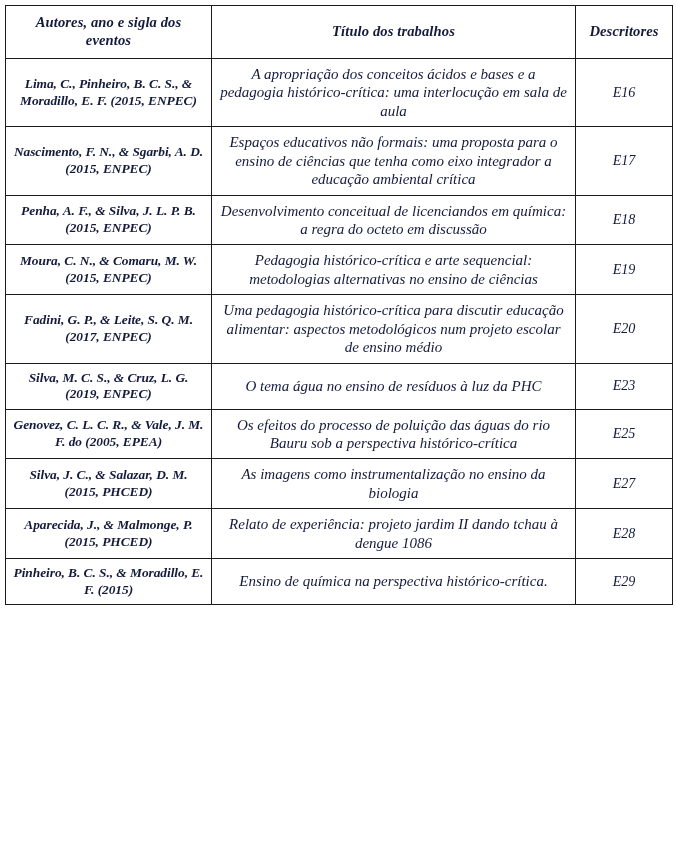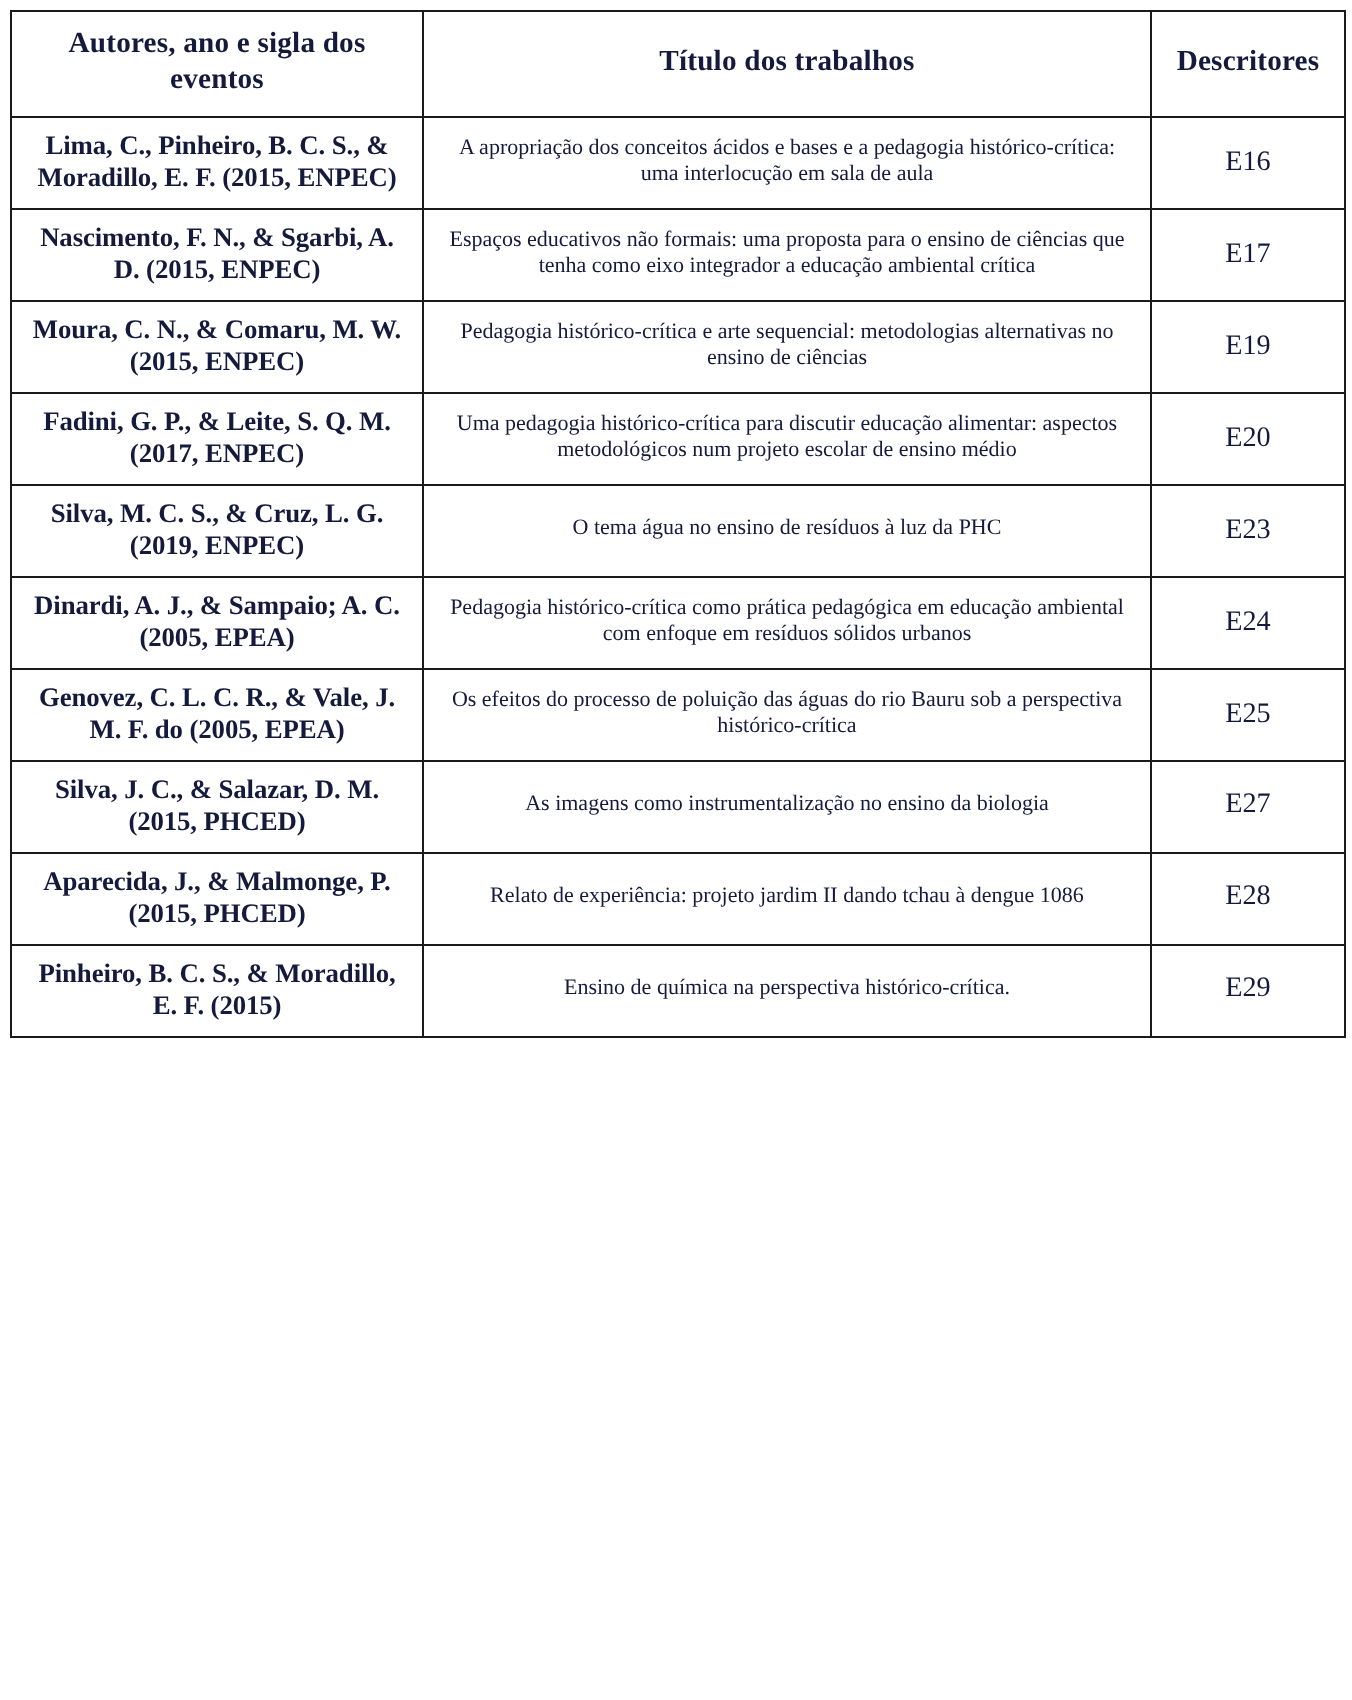--- a/index.html
+++ b/index.html
@@ -13,20 +13,21 @@
     font-family: "Liberation Serif", "DejaVu Serif", serif;
     color: #12173a;
     overflow: hidden;
   }
   .page {
     position: relative;
     width: 676px;
     height: 796px;
     box-sizing: border-box;
     padding: 5px 4px 5px 5px;
+    font-style: italic;
   }
   table.catalog {
     border-collapse: collapse;
     width: 667px;
     table-layout: fixed;
     border: 1.3px solid #1a1a1a;
   }
   table.catalog col.c-authors { width: 206px; }
   table.catalog col.c-title   { width: 364px; }
   table.catalog col.c-desc    { width: 97px; }
@@ -47,21 +48,21 @@
     padding-bottom: 8px;
     letter-spacing: 0.1px;
   }
   td.authors {
     font-weight: bold;
     font-size: 13.4px;
     letter-spacing: -0.05px;
   }
   td.title {
     font-weight: normal;
-    font-size: 11px;
+    font-size: 15px;
   }
   td.desc {
     font-weight: normal;
     font-size: 14.1px;
     margin-top: 36px;
   }
 </style>
 </head>
 <body>
 
@@ -84,38 +85,38 @@
           <td class="authors">Lima, C., Pinheiro, B. C. S., &amp; Moradillo, E. F. (2015, ENPEC)</td>
           <td class="title">A apropriação dos conceitos ácidos e bases e a pedagogia histórico-crítica: uma interlocução em sala de aula</td>
           <td class="desc">E16</td>
         </tr>
         <tr>
           <td class="authors">Nascimento, F. N., &amp; Sgarbi, A. D. (2015, ENPEC)</td>
           <td class="title">Espaços educativos não formais: uma proposta para o ensino de ciências que tenha como eixo integrador a educação ambiental crítica</td>
           <td class="desc">E17</td>
         </tr>
         <tr>
+          <td class="authors">Penha, A. F., &amp; Silva, J. L. P. B. (2015, ENPEC)</td>
+          <td class="title">Desenvolvimento conceitual de licenciandos em química: a regra do octeto em discussão</td>
+          <td class="desc">E18</td>
+        </tr>
+        <tr>
           <td class="authors">Moura, C. N., &amp; Comaru, M. W. (2015, ENPEC)</td>
           <td class="title">Pedagogia histórico-crítica e arte sequencial: metodologias alternativas no ensino de ciências</td>
           <td class="desc">E19</td>
         </tr>
         <tr>
           <td class="authors">Fadini, G. P., &amp; Leite, S. Q. M. (2017, ENPEC)</td>
           <td class="title">Uma pedagogia histórico-crítica para discutir educação alimentar: aspectos metodológicos num projeto escolar de ensino médio</td>
           <td class="desc">E20</td>
         </tr>
         <tr>
           <td class="authors">Silva, M. C. S., &amp; Cruz, L. G. (2019, ENPEC)</td>
           <td class="title">O tema água no ensino de resíduos à luz da PHC</td>
           <td class="desc">E23</td>
-        </tr>
-        <tr>
-          <td class="authors">Dinardi, A. J., &amp; Sampaio; A. C. (2005, EPEA)</td>
-          <td class="title">Pedagogia histórico-crítica como prática pedagógica em educação ambiental com enfoque em resíduos sólidos urbanos</td>
-          <td class="desc">E24</td>
         </tr>
         <tr>
           <td class="authors">Genovez, C. L. C. R., &amp; Vale, J. M. F. do (2005, EPEA)</td>
           <td class="title">Os efeitos do processo de poluição das águas do rio Bauru sob a perspectiva histórico-crítica</td>
           <td class="desc">E25</td>
         </tr>
         <tr>
           <td class="authors">Silva, J. C., &amp; Salazar, D. M. (2015, PHCED)</td>
           <td class="title">As imagens como instrumentalização no ensino da biologia</td>
           <td class="desc">E27</td>

